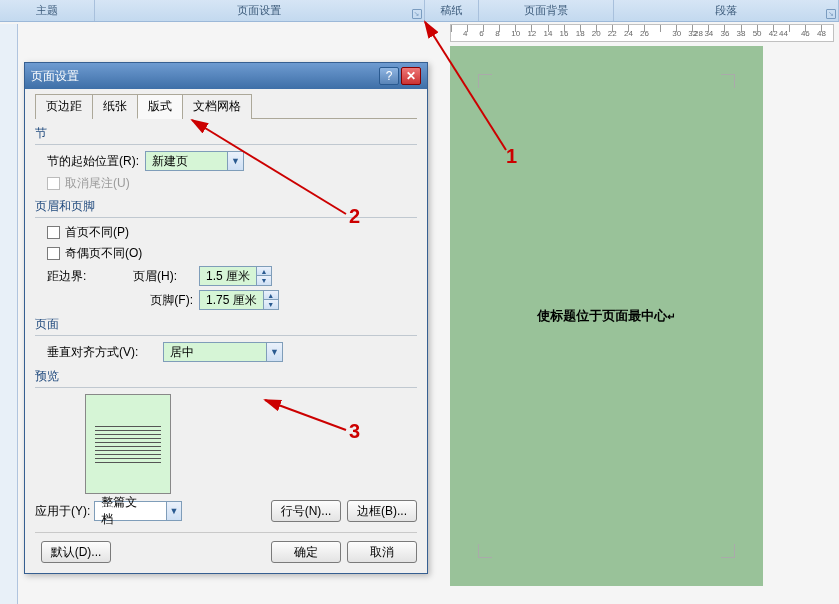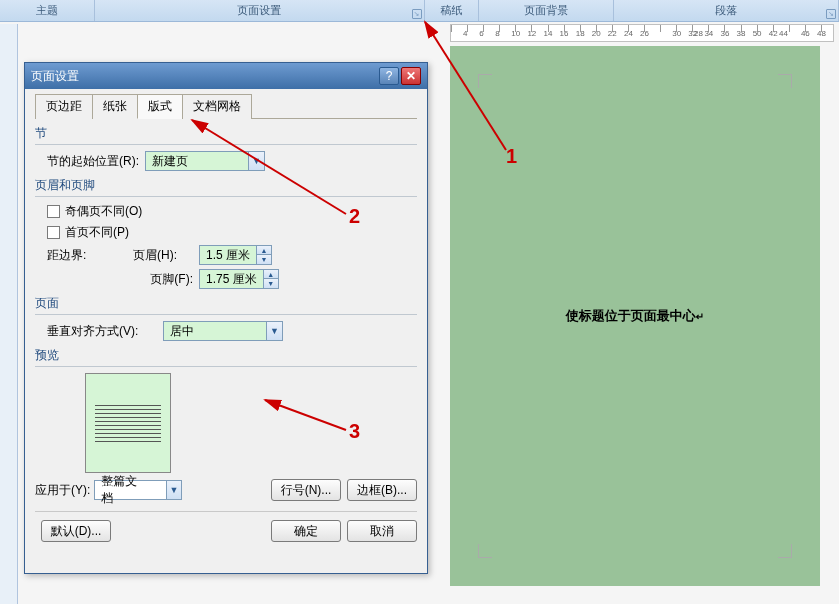--- a/index.html
+++ b/index.html
@@ -14,21 +14,21 @@
   .hruler { position: absolute; top: 24px; left: 450px; right: 5px; height: 18px; background: #fff; border: 1px solid #c0c0c0; font-size: 8px; color: #666; overflow: hidden; }
   .hruler-track { position: relative; height: 100%; }
   .tick { position: absolute; top: 0; width: 1px; height: 4px; background: #999; }
   .tick.big { height: 7px; }
   .tick-label { position: absolute; top: 4px; font-size: 8px; }
 
   
   .vruler { position: absolute; top: 24px; left: 0; width: 18px; bottom: 0; background: #e8f0f8; border-right: 1px solid #b0c4de; }
 
   
-  .page-area { position: absolute; top: 46px; left: 450px; width: 370px; height: 540px; background: #99c299; display:flex; align-items:center; justify-content:center; }
+  .page-area { position: absolute; top: 46px; left: 450px; width: 313px; height: 540px; background: #99c299; display:flex; align-items:center; justify-content:center; }
   .page-area .crop { position:absolute; width:14px; height:14px; border-color:#aaa; }
   .crop.tl { top:28px; left:28px; border-left:1px solid #aaa; border-top:1px solid #aaa; }
   .crop.tr { top:28px; right:28px; border-right:1px solid #aaa; border-top:1px solid #aaa; }
   .crop.bl { bottom:28px; left:28px; border-left:1px solid #aaa; border-bottom:1px solid #aaa; }
   .crop.br { bottom:28px; right:28px; border-right:1px solid #aaa; border-bottom:1px solid #aaa; }
   .page-text { font-size: 13px; font-weight: bold; color: #000; }
 
   
   .dialog { position: absolute; top: 62px; left: 24px; width: 404px; height: 512px; background: #f0f0f0; border: 1px solid #365f91; box-shadow: 2px 2px 6px rgba(0,0,0,.25); }
   .dlg-title { height: 26px; background: linear-gradient(#6e9bd1,#3e6fa7); color: #fff; font-size: 12px; display:flex; align-items:center; padding:0 6px; }
@@ -165,36 +165,40 @@
         <div class="tab">页边距</div>
         <div class="tab">纸张</div>
         <div class="tab active">版式</div>
         <div class="tab">文档网格</div>
       </div>
 
     <div class="group-label">节</div>
     <div class="hr"></div>
     <div class="row">
       <label>节的起始位置(R):</label>
-      <div class="combo" style="width:120px">
+      <div class="combo" style="width:99px">
         <span>新建页</span>
           <span class="push"></span>
           <div class="arrow">▼</div>
       </div>
     </div>
+    <div class="row disabled">
+      <span class="checkbox" style="border-color:#bbb"></span>
+      <span>取消尾注(U)</span>
+    </div>
 
     <div class="group-label">页眉和页脚</div>
     <div class="hr"></div>
+    <div class="row">
+      <span class="checkbox"></span>
+      <span>首页不同(P)</span>
+    </div>
     <div class="row">
       <span class="checkbox"></span>
       <span>奇偶页不同(O)</span>
-    </div>
-    <div class="row">
-      <span class="checkbox"></span>
-      <span>首页不同(P)</span>
     </div>
     <div class="row">
       <label style="width:80px">距边界:</label>
       <label style="width:60px;margin-right:6px">页眉(H):</label>
       <div class="spinner">
         <span>1.5 厘米</span>
         <div class="spins">
             <div>▲</div>
             <div>▼</div>
           </div>

